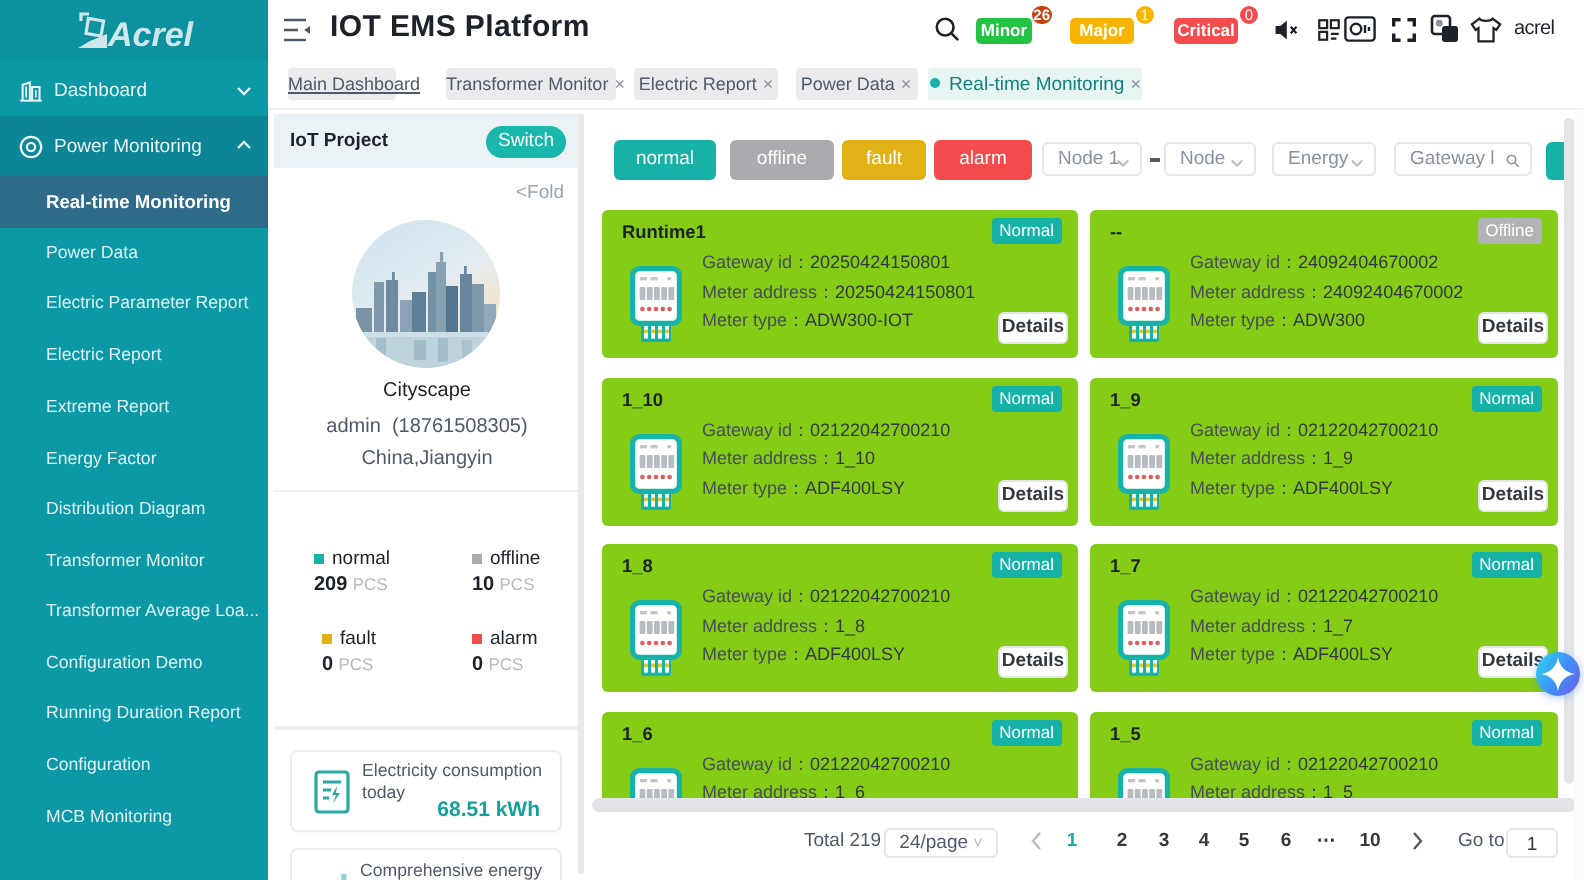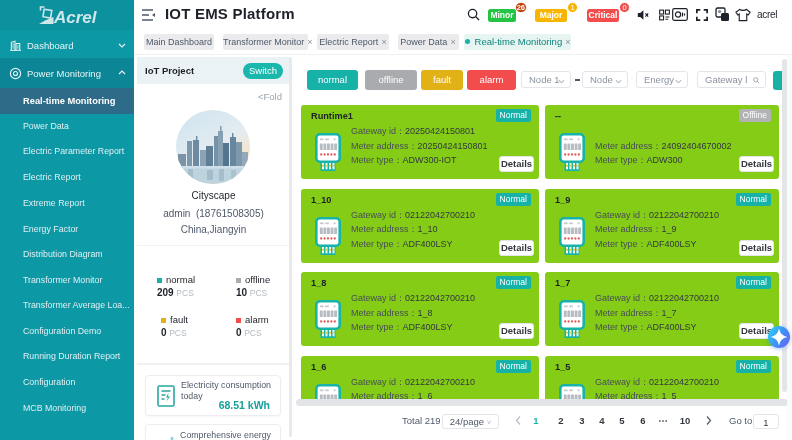--- a/index.html
+++ b/index.html
@@ -149,21 +149,21 @@
     <rect x="1" y="1" width="9" height="9" rx="1.5" fill="none" stroke="#1d2129" stroke-width="1.3"></rect>
     <circle cx="4.6" cy="4.6" r="1.7" fill="#8a919f"></circle>
     <rect x="6" y="6" width="8" height="8" rx="1.5" fill="#1d2129"></rect>
   </svg>
   <svg style="position:absolute;left:601px;top:8px;" width="16" height="14" viewBox="0 0 17 14" fill="none" stroke="#1d2129" stroke-width="1.2">
     <path d="M5 1 L1 4 L3 7 L4.5 6 L4.5 13 L12.5 13 L12.5 6 L14 7 L16 4 L12 1 C11 2.5 6 2.5 5 1 Z"></path>
   </svg>
   <div style="position:absolute;left:623px;top:9px;font-size:10px;letter-spacing:-0.3px;color:#1d2129;">acrel</div>
 </div>
 <div id="tabs">
-  <div class="tab" style="left:10px;width:70px;">Main Dashboard</div>
+  <div class="tab" style="left:10px;width:54px;text-decoration:underline;">Main Dashboard</div>
   <div class="tab" style="left:89px;width:85px;">Transformer Monitor<span class="x">×</span></div>
   <div class="tab" style="left:183px;width:72px;">Electric Report<span class="x">×</span></div>
   <div class="tab" style="left:263.5px;width:61px;">Power Data<span class="x">×</span></div>
   <div class="tab active" style="left:330px;width:107px;font-size:9.5px;"><span class="dot"></span>Real-time Monitoring<span class="x">×</span></div>
 </div>
 <div id="panel">
   <div id="panel-head">
       <div class="t">IoT Project</div>
       <div id="switch-btn">Switch</div>
     </div>
@@ -330,20 +330,21 @@
     <rect x="19.2" y="10.5" width="2.9" height="6.5" rx="0.5"></rect>
   </g>
   <g fill="#e05c5c">
     <circle cx="6.2" cy="21.5" r="1.15"></circle>
               <circle cx="9.6" cy="21.5" r="1.15"></circle>
               <circle cx="13" cy="21.5" r="1.15"></circle>
     <circle cx="16.4" cy="21.5" r="1.15"></circle>
               <circle cx="19.8" cy="21.5" r="1.15"></circle>
   </g>
 </svg></div>
+      <div class="mline" style="top:20px;"><span class="lb">Gateway id：</span>24092404670002</div>
       <div class="mline" style="top:34.5px;"><span class="lb">Meter address：</span>24092404670002</div>
       <div class="mline" style="top:49px;"><span class="lb">Meter type：</span>ADW300</div>
       <div class="det">Details</div>
     </div>
       <div class="card" style="left:9px;top:133.5px;width:238px;">
       <div class="ttl">1_10</div>
       <div class="badge">Normal</div>
       <div class="micon"><svg width="26" height="42" viewBox="0 0 26 42">
   <rect x="5.5" y="28" width="15" height="10" rx="1" fill="#17b3a9"></rect>
   <g fill="#f4fbef">

